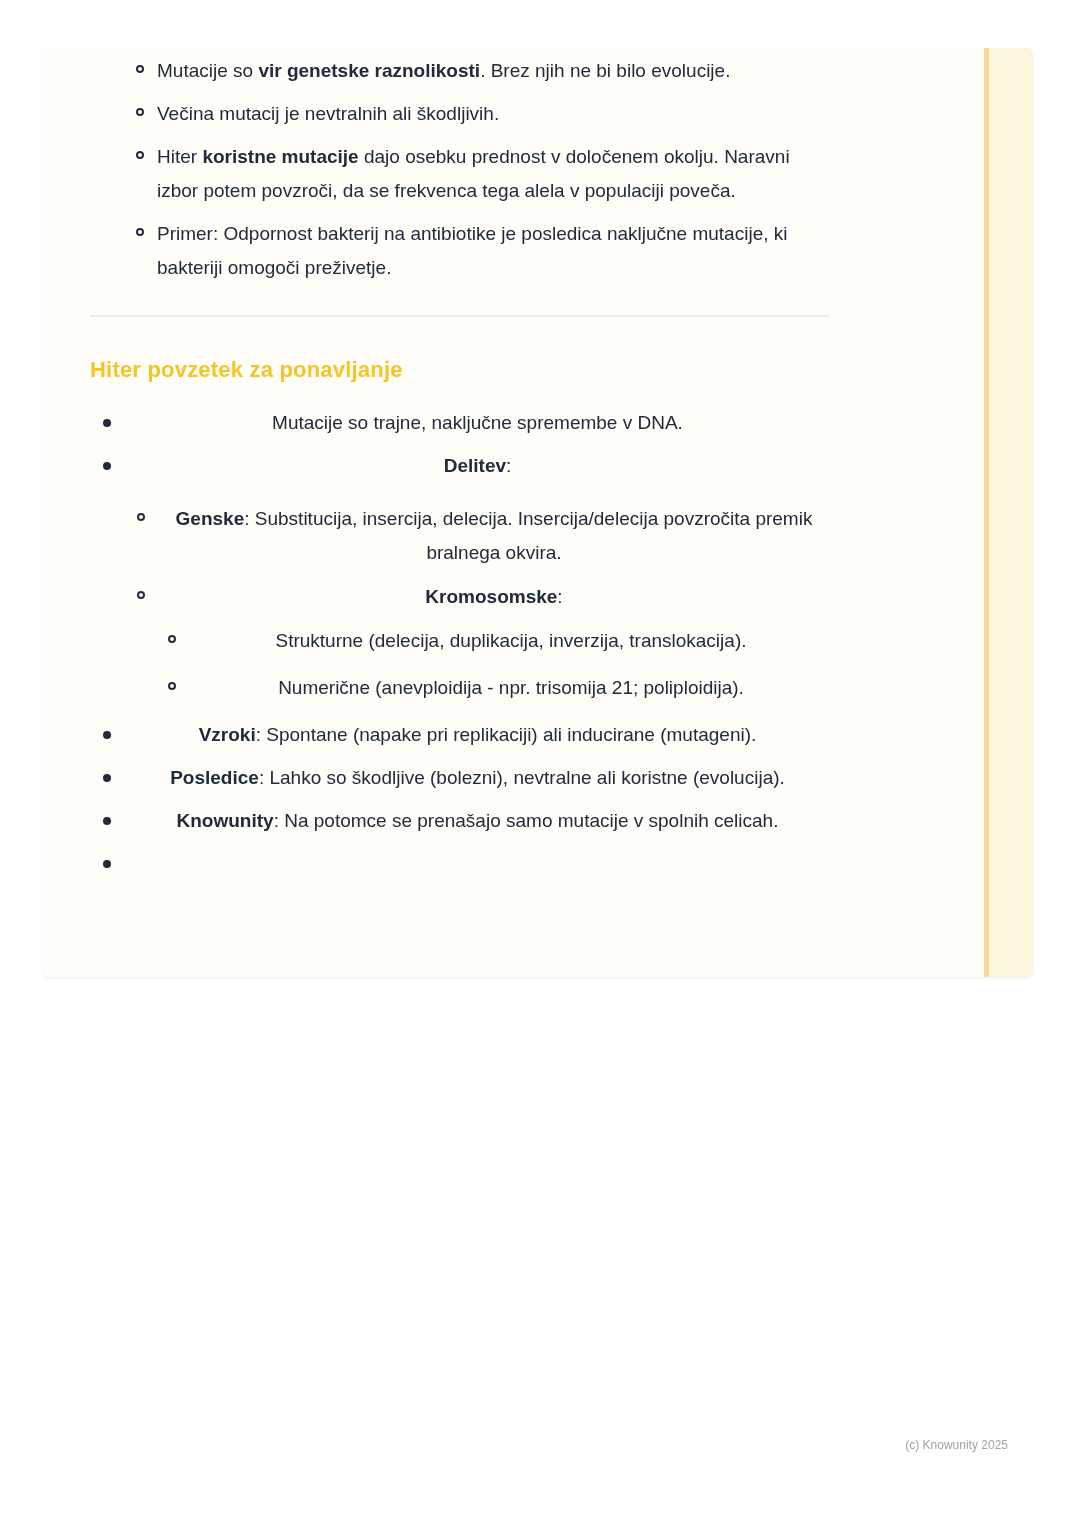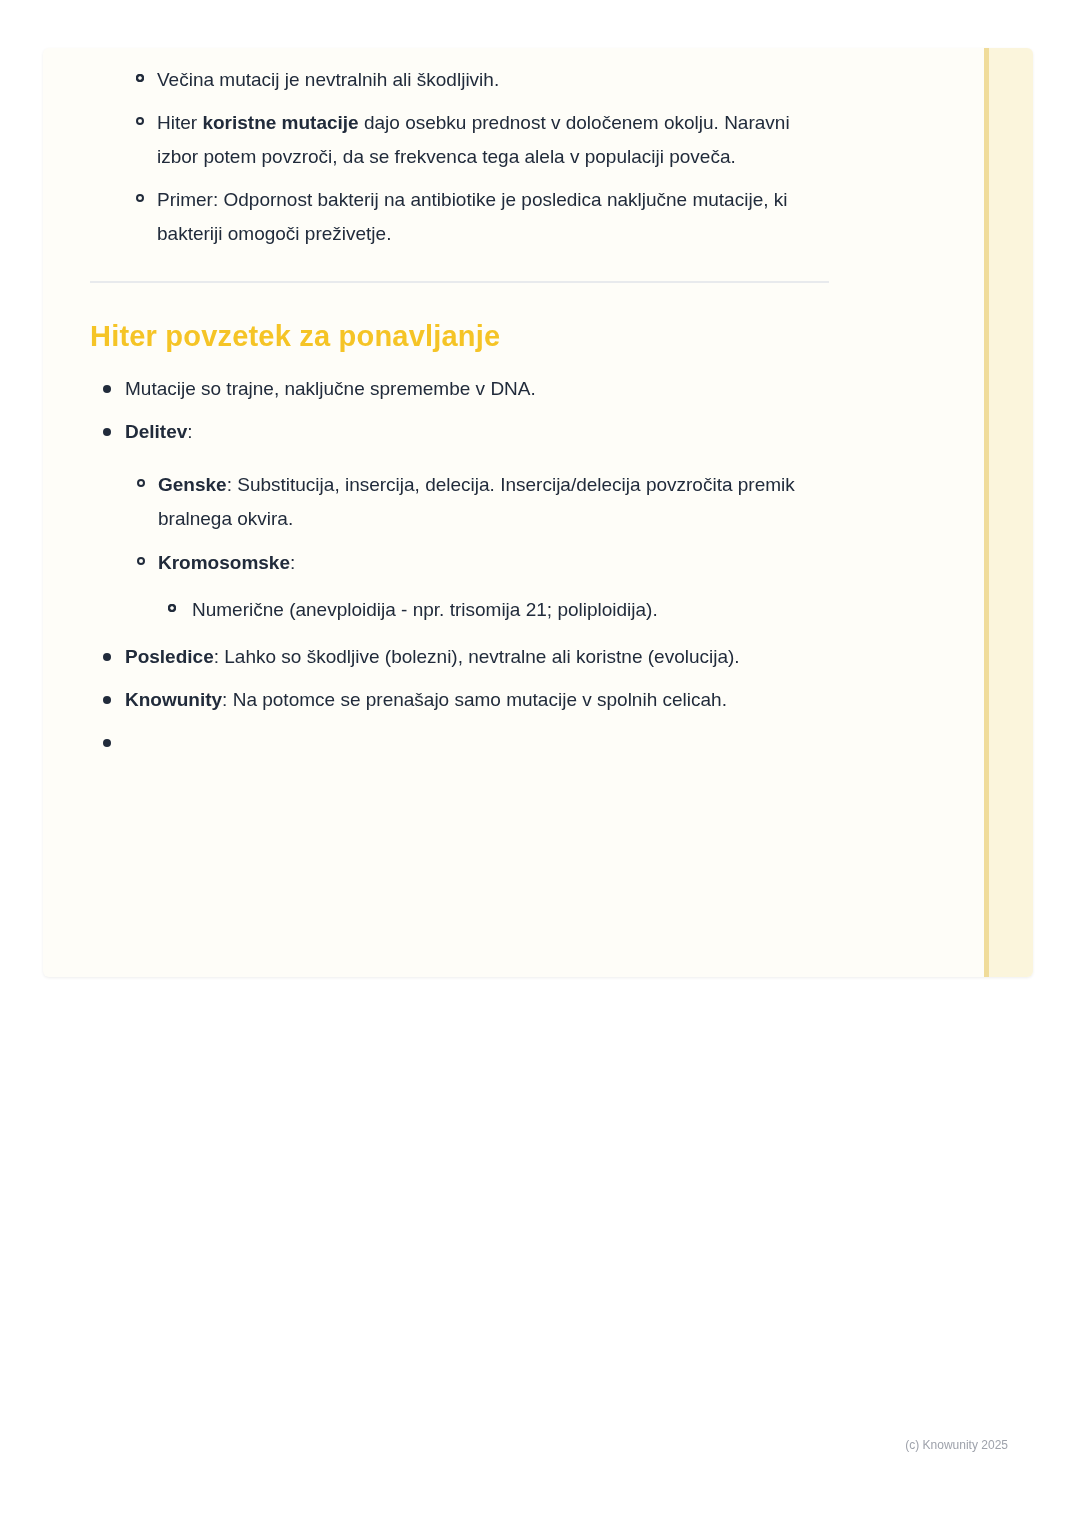--- a/index.html
+++ b/index.html
@@ -63,38 +63,38 @@
   .marker.disc{
     width:8px;height:8px;
     background:var(--text);
     border-radius:50%;
     top:13px;
   }
   
   .intro > li{padding-left:67px;}
   .intro > li > .marker{left:46px;}
   
-  .lvl1 > li{padding-left:35px;}
+  .lvl1 > li{padding-left:35px;text-align:center;}
   .lvl1 > li > .marker{left:13px;}
   
   .lvl2{margin-top:19px;}
   .lvl2 > li{padding-left:33px;margin-bottom:10px;}
   .lvl2 > li > .marker{left:12px;}
   
   .lvl3{margin-top:10px;}
   .lvl3 > li{padding-left:34px;margin-bottom:13px;}
   .lvl3 > li > .marker{left:10px;}
   .divider{
     border:none;
     border-top:2px solid var(--divider);
     width:739px;
     margin:30px 0 34px;
   }
   .heading{
-    font-size:29px;
+    font-size:22px;
     line-height:38px;
     font-weight:700;
     color:var(--accent);
     letter-spacing:0.2px;
     margin:0 0 17px;
   }
   .footer{
     position:absolute;
     right:72px;
     top:1438px;
@@ -104,20 +104,21 @@
 </style>
 </head>
 <body>
 
 <div class="card">
   <div class="content">
 
     <ul class="list intro">
       <li>
         <span class="marker circle"></span>
+        <span class="txt"><span>Mutacije so </span><b>vir genetske raznolikosti</b><span>. Brez njih ne bi bilo evolucije.</span></span>
       </li>
       <li>
         <span class="marker circle"></span>
         <span class="txt"><span>Večina mutacij je nevtralnih ali škodljivih.</span><b></b><span></span></span>
       </li>
       <li>
         <span class="marker circle"></span>
         <span class="txt"><span>Hiter </span><b>koristne mutacije</b><span> dajo osebku prednost v določenem okolju. Naravni izbor potem povzroči, da se frekvenca tega alela v populaciji poveča.</span></span>
       </li>
       <li>
@@ -143,30 +144,35 @@
           <li>
             <span class="marker circle"></span>
             <span class="txt"><span></span><b>Genske</b><span>: Substitucija, insercija, delecija. Insercija/delecija povzročita premik bralnega okvira.</span></span>
           </li>
           <li>
             <span class="marker circle"></span>
             <span class="txt"><span></span><b>Kromosomske</b><span>:</span></span>
             <ul class="list lvl3">
               <li>
                 <span class="marker circle"></span>
+                <span class="txt"><span>Strukturne (delecija, duplikacija, inverzija, translokacija).</span><b></b><span></span></span>
               </li>
               <li>
                 <span class="marker circle"></span>
                 <span class="txt"><span>Numerične (anevploidija - npr. trisomija 21; poliploidija).</span><b></b><span></span></span>
               </li>
             </ul>
           </li>
         </ul>
       </li>
 
+      <li>
+        <span class="marker disc"></span>
+        <span class="txt"><span></span><b>Vzroki</b><span>: Spontane (napake pri replikaciji) ali inducirane (mutageni).</span></span>
+      </li>
       <li>
         <span class="marker disc"></span>
         <span class="txt"><span></span><b>Posledice</b><span>: Lahko so škodljive (bolezni), nevtralne ali koristne (evolucija).</span></span>
       </li>
       <li>
         <span class="marker disc"></span>
         <span class="txt"><span></span><b>Knowunity</b><span>: Na potomce se prenašajo samo mutacije v spolnih celicah.</span></span>
       </li>
       <li>
         <span class="marker disc"></span>

